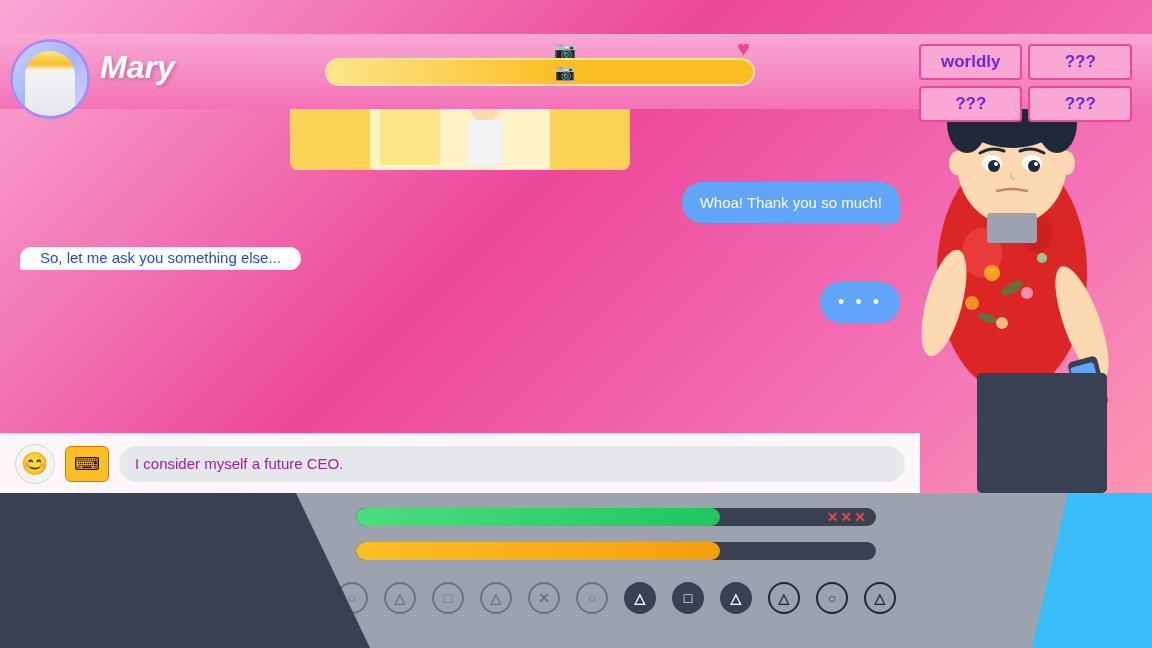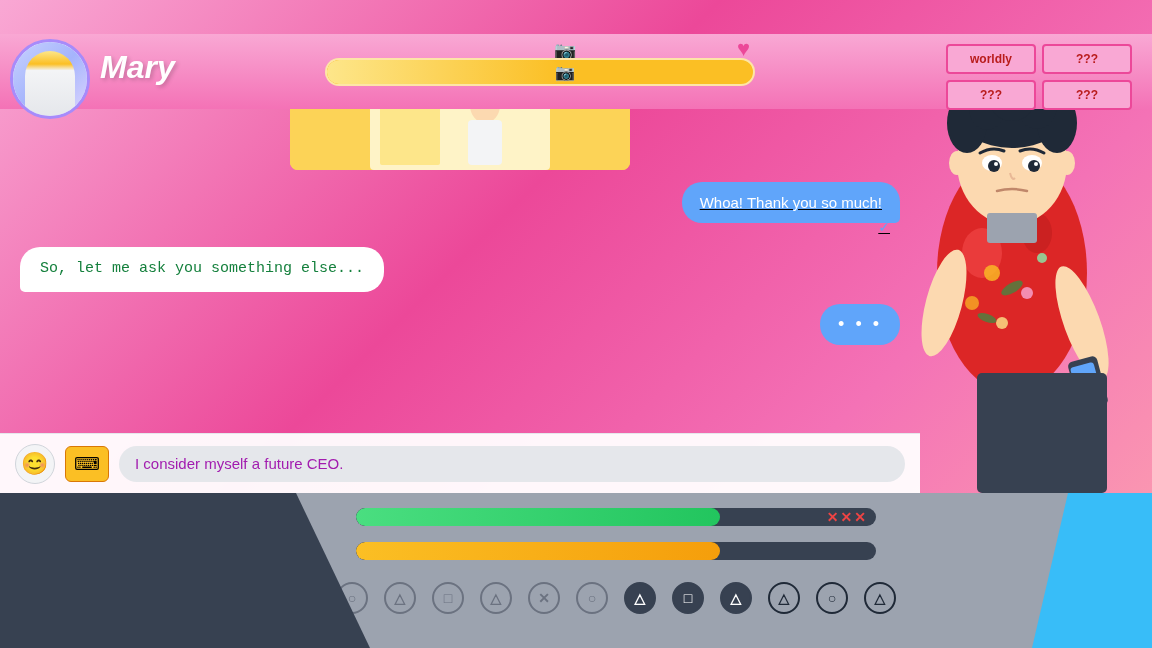--- a/index.html
+++ b/index.html
@@ -150,22 +150,22 @@
       display: grid;
       grid-template-columns: 1fr 1fr;
       gap: 6px;
     }
 
     .tag-btn {
       padding: 6px 20px;
       background: #f9a8d4;
       border: 2px solid #ec4899;
       border-radius: 4px;
-      color: #b91c1c;
-      font-size: 12px;
+      color: #6d28d9;
+      font-size: 17px;
       font-weight: 600;
       text-align: center;
       cursor: pointer;
       min-width: 90px;
     }
 
     
     .chat-area {
       position: absolute;
       top: 75px;
@@ -208,27 +208,26 @@
       color: #60a5fa;
       font-size: 14px;
       align-self: flex-end;
       margin-top: -8px;
       margin-right: 10px;
     }
 
     .message-left {
       align-self: flex-start;
       background: white;
-      color: #15803d;
-      padding: 11px 20px;
+      color: #1d4ed8;
+      padding: 0 20px;
       border-radius: 20px 20px 20px 5px;
       max-width: 520px;
       font-size: 15px;
       line-height: 1.5;
-      font-family: Liberation Mono, monospace;
     }
 
     .typing-indicator {
       align-self: flex-end;
       background: #60a5fa;
       color: white;
       padding: 10px 18px;
       border-radius: 20px;
       font-size: 18px;
       letter-spacing: 3px;
@@ -459,21 +458,21 @@
       <rect x="0" y="20" width="340" height="70" fill="#fbbf24" opacity="0.5"></rect>
 
       <rect x="80" y="5" width="180" height="85" fill="#fef3c7" rx="4"></rect>
       <rect x="90" y="10" width="60" height="75" fill="#fde68a" rx="2"></rect>
 
       <ellipse cx="195" cy="25" rx="15" ry="18" fill="#fcd9b0"></ellipse>
       <rect x="178" y="40" width="34" height="45" fill="#f3f4f6" rx="4"></rect>
     </svg>
   </div>
 
-  <div style="align-self:flex-end; display:flex; flex-direction:column; align-items:flex-end; gap:4px;text-decoration:underline;">
+  <div style="align-self:flex-end; display:flex; flex-direction:column; align-items:flex-end; gap:4px;">
     <div class="message-right">
       <span>Whoa! Thank you so much!</span>
     </div>
     <span class="message-checkmark">✓</span>
   </div>
 
   <div class="message-left">
     <span>So, let me ask you something else...</span>
   </div>
 

